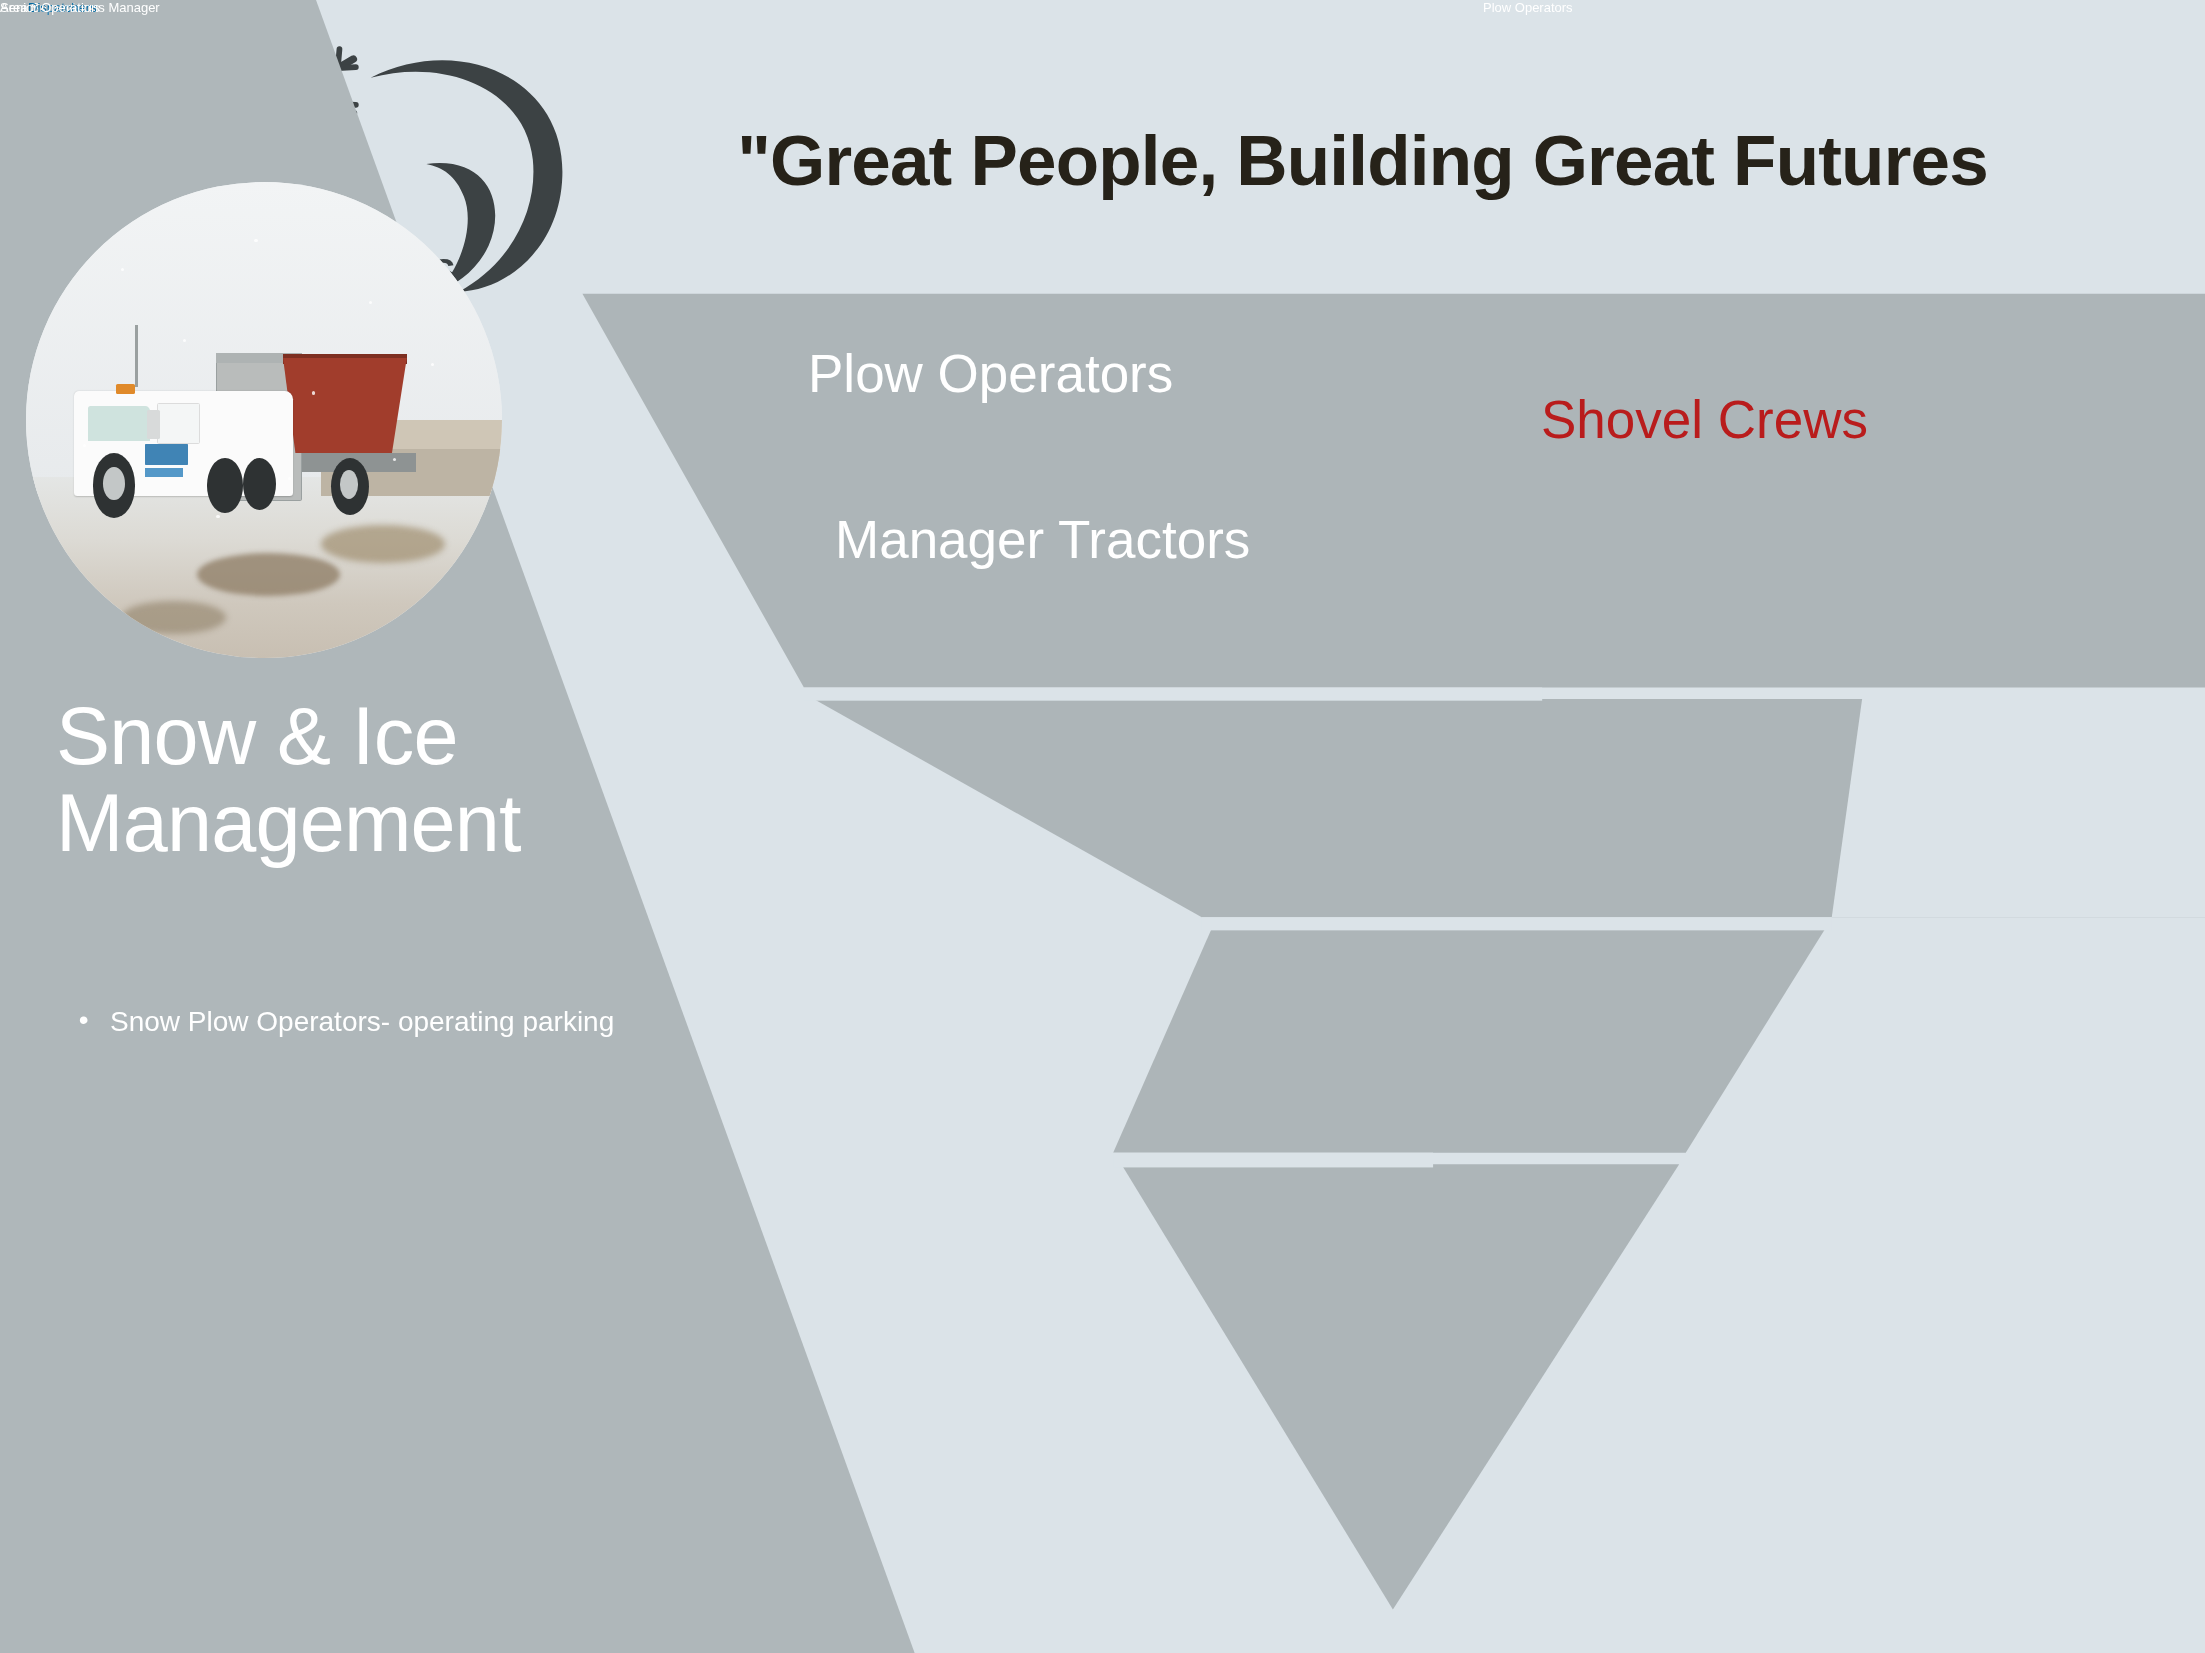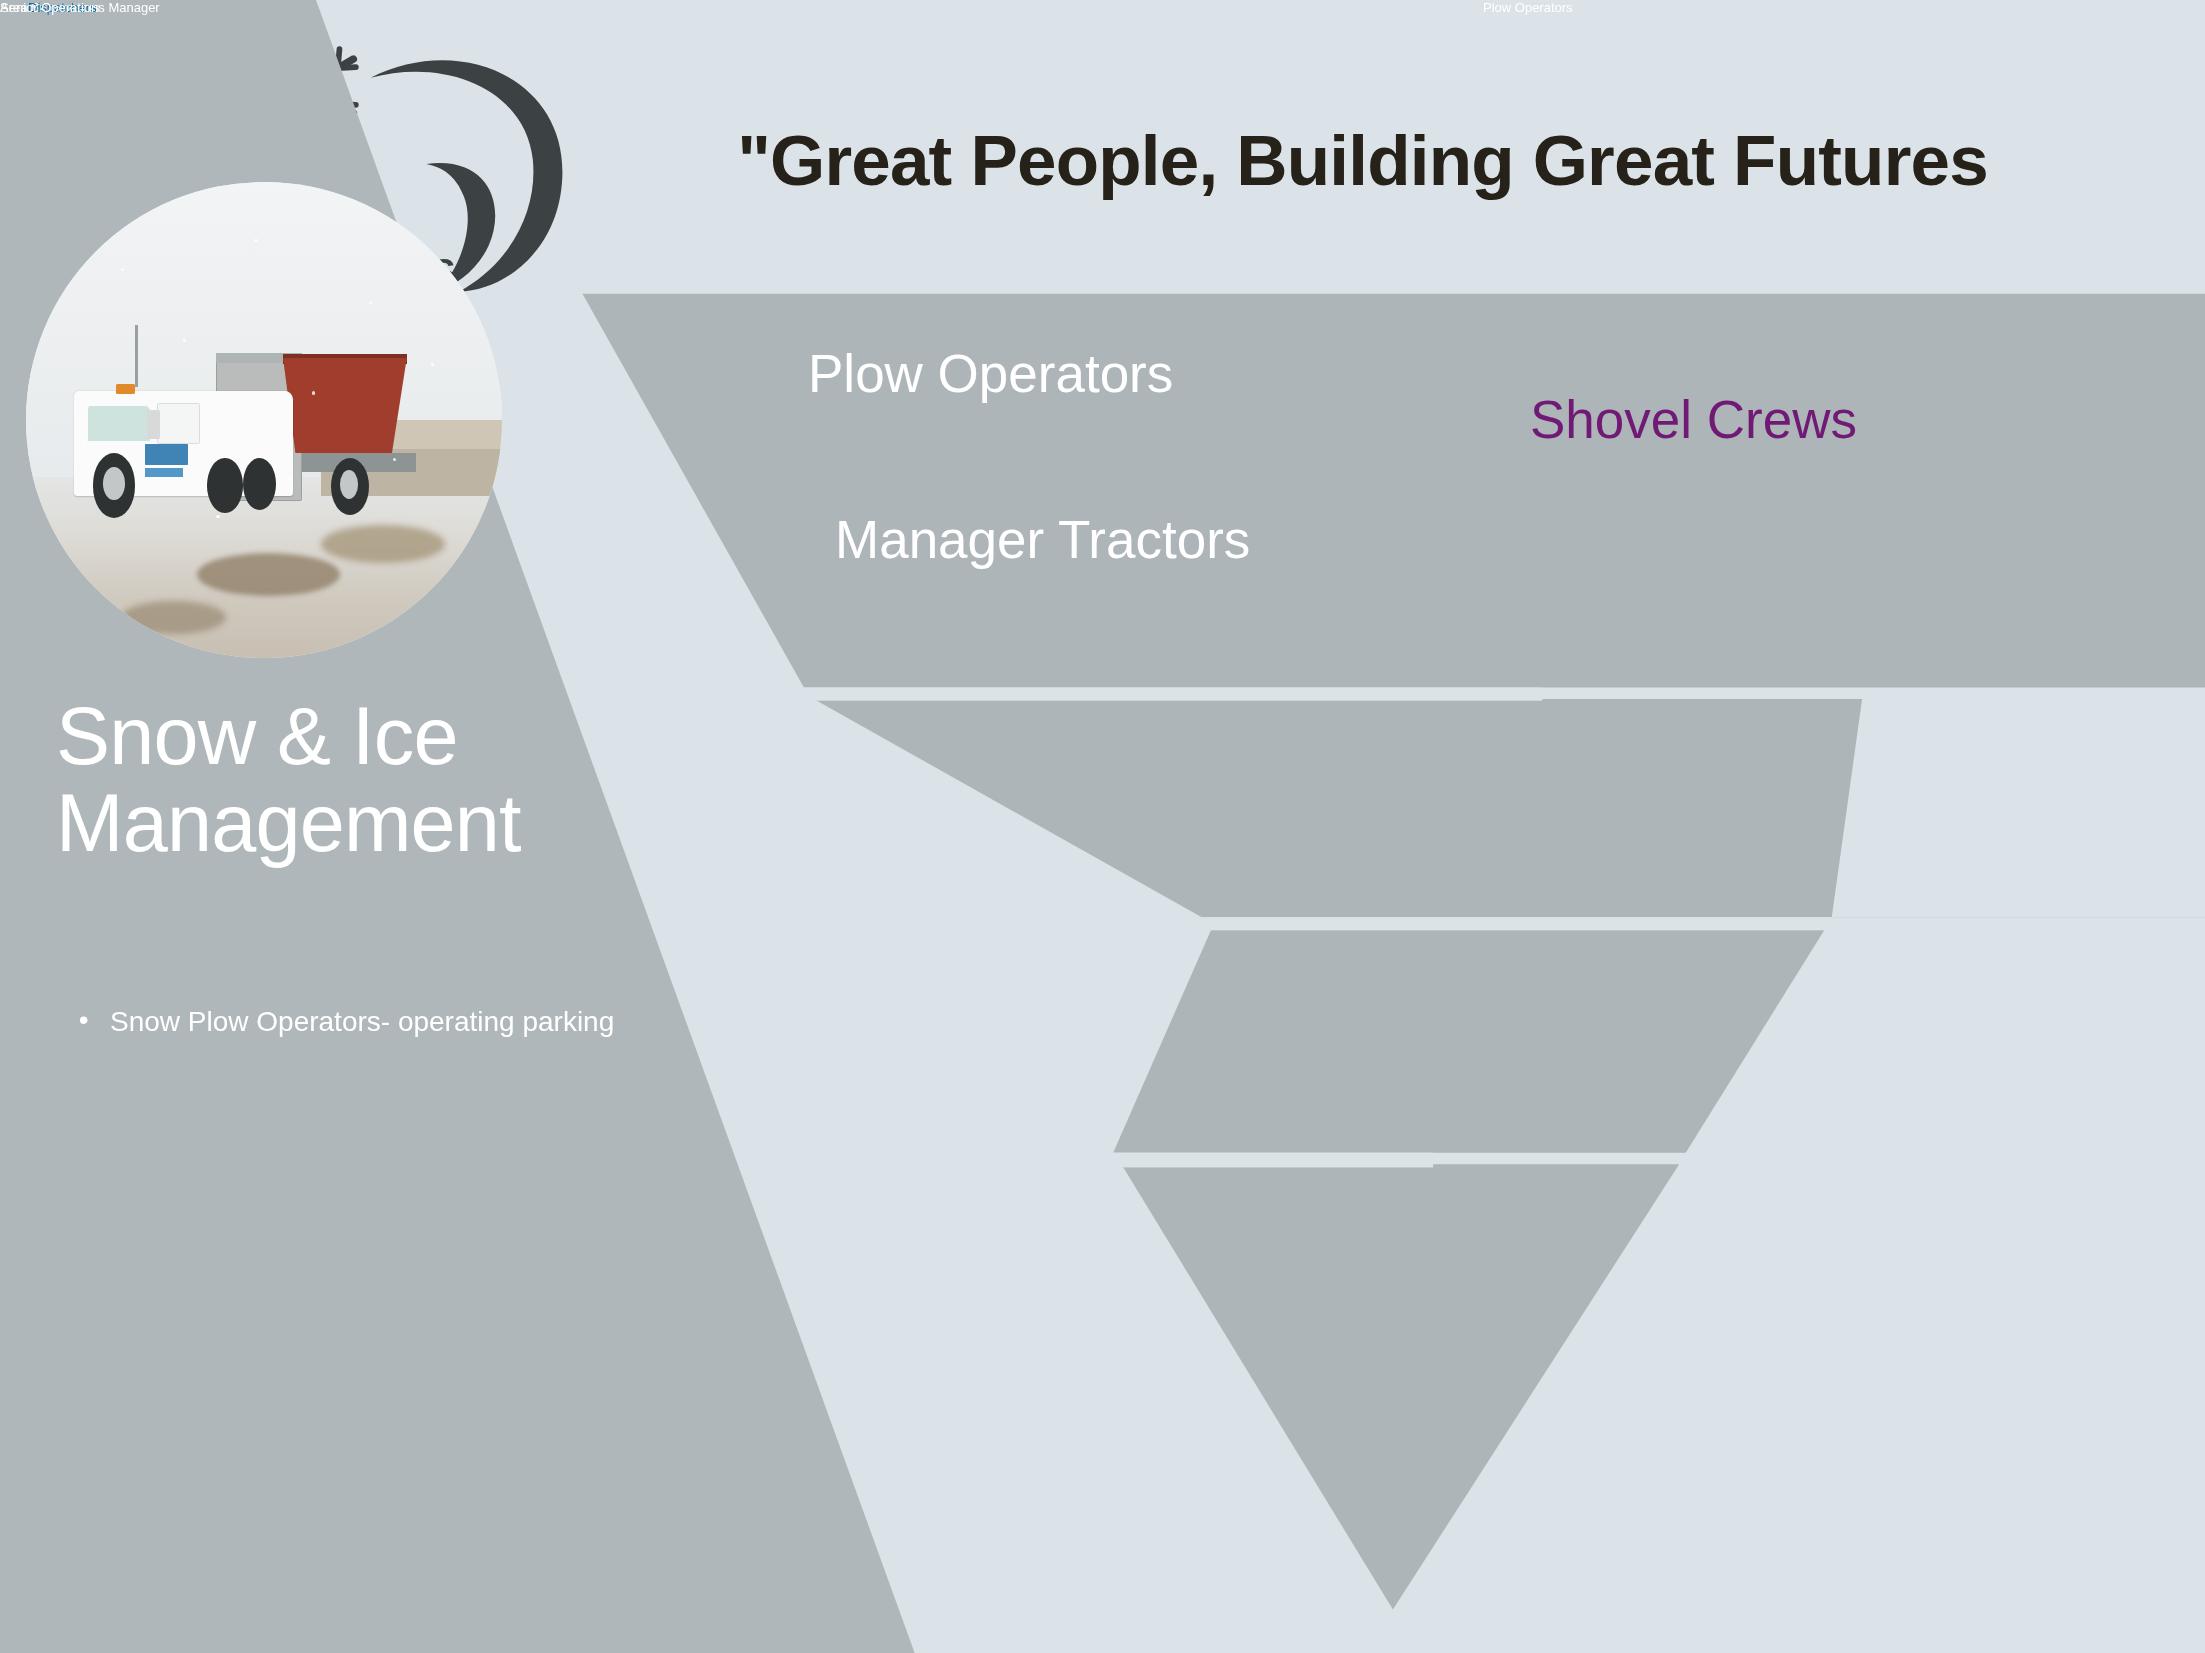--- a/index.html
+++ b/index.html
@@ -171,21 +171,21 @@
 
   <div class="headline" style="color: rgb(38, 34, 25);">"Great People, Building Great Futures</div>
 
   <div class="left-heading" style="color: rgb(255, 255, 255);">Snow &amp; Ice Management</div>
 
   <ul class="bullets" style="color: rgb(255, 255, 255);">
     <li>Snow Plow Operators- operating parking</li>
   </ul>
 
   <div class="flabel lbl-plow" style="color: rgb(255, 255, 255);">Plow Operators</div>
-  <div class="flabel lbl-shovel" style="color: #701a75;">Shovel Crews</div>
+  <div class="flabel lbl-shovel" style="color: #b91c1c; margin-left: 11px;">Shovel Crews</div>
   <div class="flabel lbl-sidewalk" style="color: rgb(255, 255, 255);">Manager Tractors</div>
   <div class="flabel lbl-salt" style="color: rgb(255, 255, 255);">Plow Operators</div>
   <div class="flabel lbl-area" style="color: rgb(255, 255, 255);">Area Supervisors</div>
   <div class="flabel lbl-dispatch" style="color: #0369a1; margin-left: 28px;">Dispatchers</div>
   <div class="flabel lbl-senior" style="color: rgb(255, 255, 255); text-align: center;">Senior Operations Manager</div>
 
   <div class="logo">
     <svg width="574" height="295" viewBox="0 0 700 360" xmlns="http://www.w3.org/2000/svg">
 
       <g fill="#3c4244">

